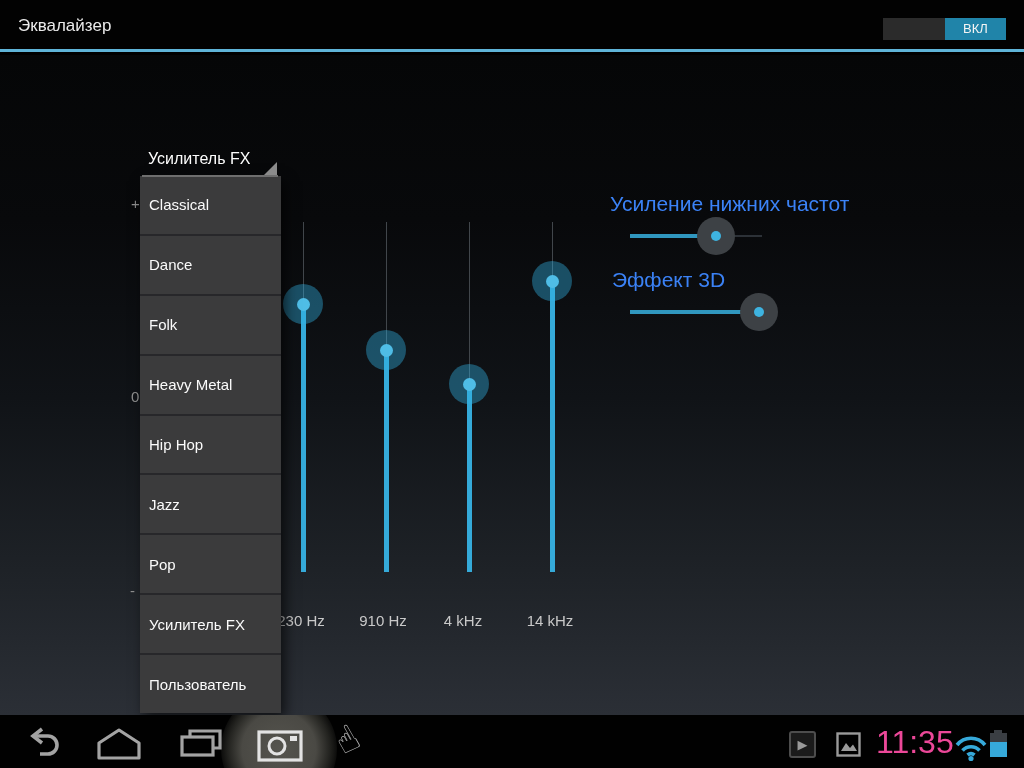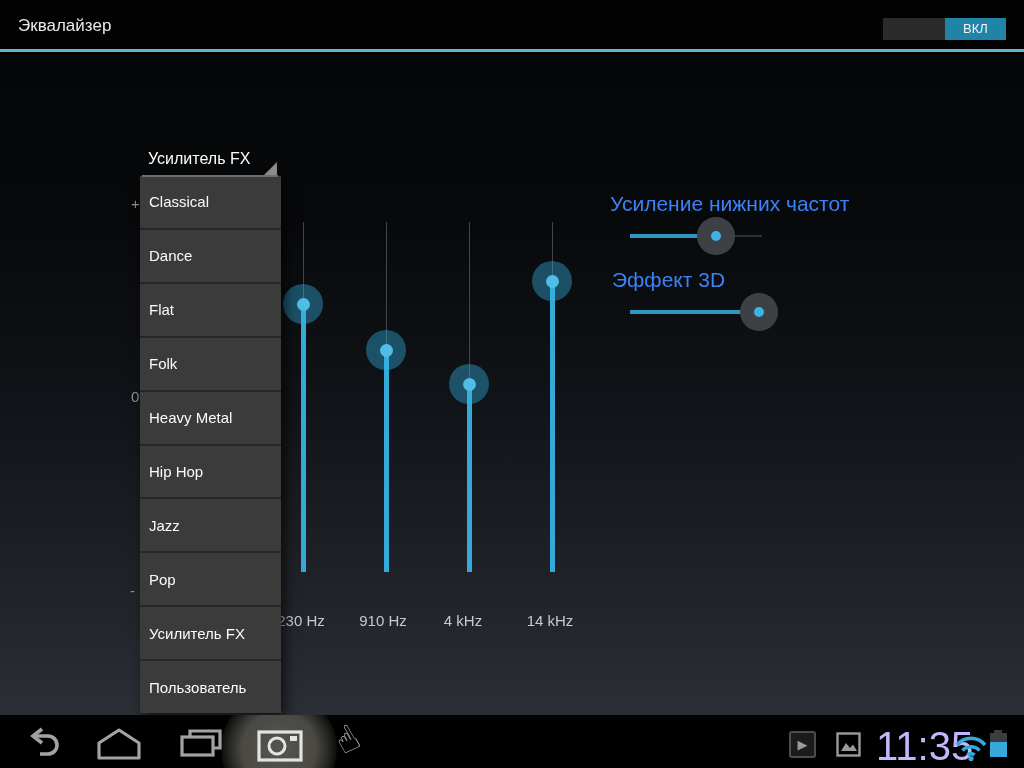--- a/index.html
+++ b/index.html
@@ -56,21 +56,21 @@
   
   .navbar{position:absolute;left:0;top:715px;width:1024px;height:53px;background:#010101;overflow:hidden;z-index:8;}
   .glow{position:absolute;left:221px;top:-24px;width:116px;height:116px;border-radius:50%;
         background:radial-gradient(circle,#55544e 0%,#4a4944 45%,rgba(62,62,56,.55) 62%,transparent 75%);}
   .nicon{position:absolute;}
   .hand{position:absolute;left:336px;top:4px;font-size:36px;color:#b5b5b5;
         font-family:"DejaVu Sans",sans-serif;transform:rotate(-30deg);}
   .playtile{position:absolute;left:789px;top:16px;width:27px;height:27px;border:2px solid #4d4d4d;
         border-radius:3px;background:#1b1b1b;color:#9a9a9a;font-size:13px;text-align:center;line-height:23px;
         font-family:"DejaVu Sans",sans-serif;}
-  .clock{position:absolute;left:876px;top:11px;font-size:40px;color:#c4b5fd;line-height:1;}
+  .clock{position:absolute;left:876px;top:11px;font-size:32px;color:#ec4899;line-height:1;}
   .battery{position:absolute;left:990px;top:18px;width:17px;height:24px;
         background:linear-gradient(180deg,#3a3e43 0%,#3a3e43 38%,#36a9da 38%,#36a9da 100%);}
   .batnub{position:absolute;left:994px;top:15px;width:8px;height:3px;background:#3a3e43;}
 </style>
 </head>
 <body>
 
 <div class="page">
 
   <div class="appbar">
@@ -139,21 +139,20 @@
     <div class="hrest"></div>
     <div class="hfill" style="width: 129.36px;"></div>
     <div class="hthumb" style="left: 110.36px;">
         <div class="hdot"></div>
       </div>
   </div>
 
   <div class="dropdown">
     <div class="dd-item">Classical</div>
     <div class="dd-item">Dance</div>
-    <div class="dd-item">Flat</div>
     <div class="dd-item">Folk</div>
     <div class="dd-item">Heavy Metal</div>
     <div class="dd-item">Hip Hop</div>
     <div class="dd-item">Jazz</div>
     <div class="dd-item">Pop</div>
     <div class="dd-item">Усилитель FX</div>
     <div class="dd-item">Пользователь</div>
   </div>
 
   <div class="navbar">

